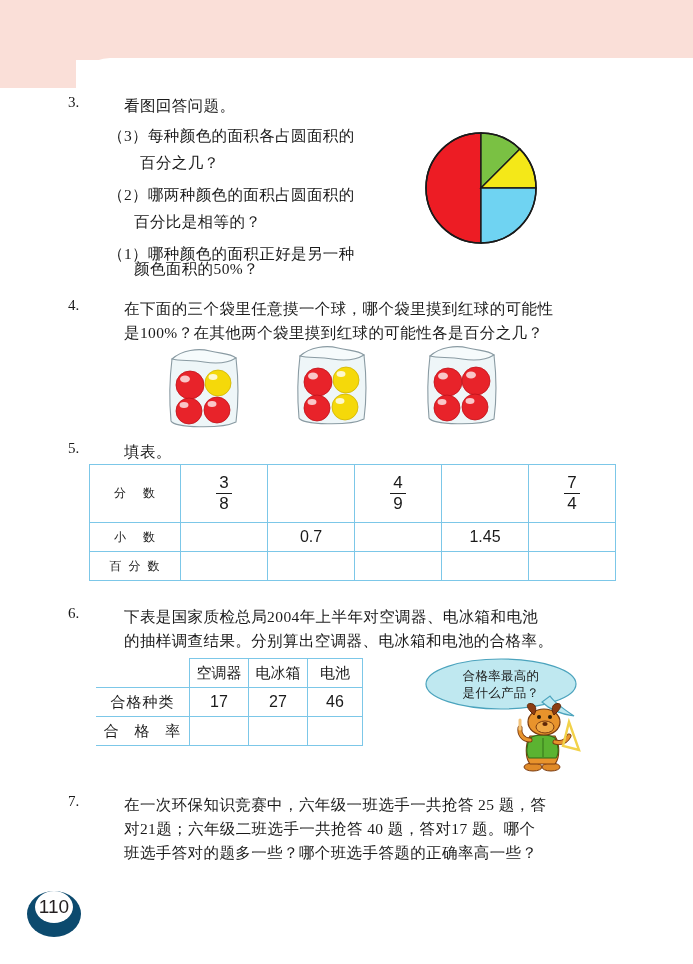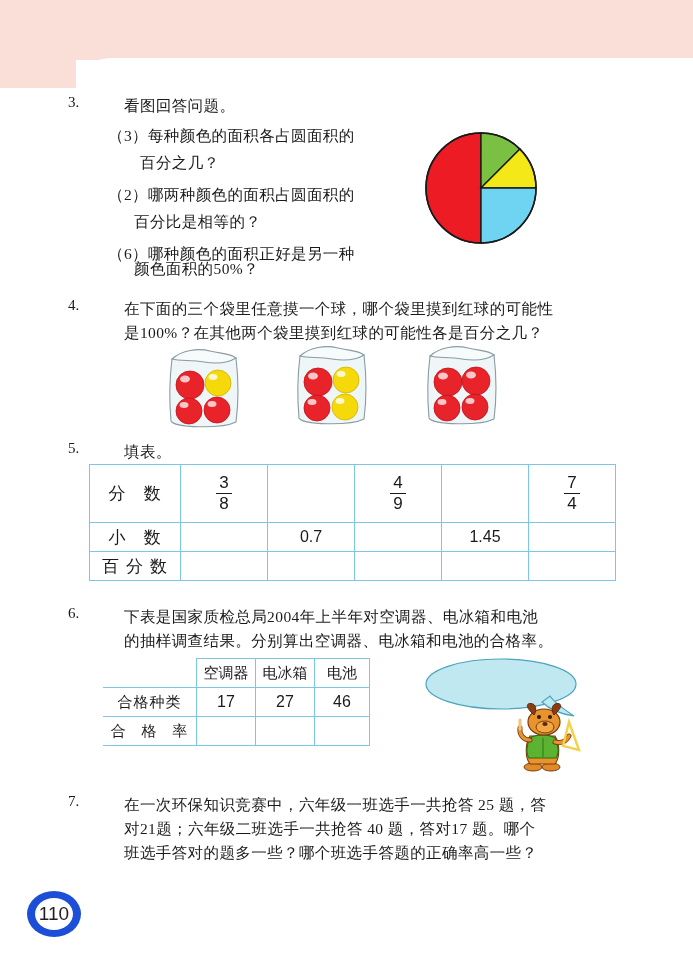--- a/index.html
+++ b/index.html
@@ -33,23 +33,23 @@
     position: absolute;
     left: 0; top: 58px;
     width: 76px; height: 30px;
     background: #fadfd8;
   }
   #page-number-badge {
     position: absolute;
     left: 27px; top: 891px;
     width: 54px; height: 46px;
     border-radius: 50%;
-    background: #1d4ed8;
+    background: #0c4a6e;
     display: flex;
-    align-items: center;
+    align-items: flex-start;
     justify-content: center;
   }
   #page-number-badge .pn-inner {
     width: 38px; height: 32px;
     border-radius: 50%;
     background: #ffffff;
     display: flex;
     align-items: center;
     justify-content: center;
     font-family: "Liberation Sans", sans-serif;
@@ -112,42 +112,42 @@
   #table-fill td {
     border: 1px solid #7cc7e8;
     font-family: "Liberation Sans", sans-serif;
     font-size: 16px;
     color: #1a1a1a;
     text-align: center;
     vertical-align: middle;
   }
   #table-fill td.rowhead {
     font-family: "Liberation Serif", serif;
-    font-size: 17px;
+    font-size: 12px;
     width: 82px;
     letter-spacing: 7px;
     padding-left: 7px;
   }
   #table-fill td.datacell { width: 84px; }
   #table-fill tr.r1 td { height: 55px; }
   #table-fill tr.r2 td, #table-fill tr.r3 td { height: 26px; }
 
   .frac {
     display: inline-block;
     text-align: center;
     font-family: "Liberation Sans", sans-serif;
     font-size: 17px;
     line-height: 1.05;
   }
   .frac .num { display: block; padding: 0 3px 1px 3px; }
   .frac .bar { display: block; height: 1px; background: #1a1a1a; }
   .frac .den { display: block; padding: 1px 3px 0 3px; }
 
   #table-rate {
-    left: 103px; top: 658px;
+    left: 96px; top: 658px;
   }
   #table-rate td {
     border: 1px solid #7cc7e8;
     font-family: "Liberation Serif", serif;
     font-size: 15px;
     color: #1a1a1a;
     text-align: center;
     vertical-align: middle;
     height: 26px;
   }
@@ -206,21 +206,21 @@
 
 <div id="content">
 
   <div class="pnum" style="left:68px; top:94px;">3.</div>
   <div class="problem ptext" style="left:94px; top:92px;">看图回答问题。</div>
 
   <div class="sub" style="left:108px; top:122px;">（3）每种颜色的面积各占圆面积的</div>
   <div class="sub" style="left:134px; top:149px;margin-left:6px;">百分之几？</div>
   <div class="sub" style="left:108px; top:181px;">（2）哪两种颜色的面积占圆面积的</div>
   <div class="sub" style="left:134px; top:208px;">百分比是相等的？</div>
-  <div class="sub" style="left:108px; top:240px;">（6）哪种颜色的面积正好是另一种</div>
+  <div class="sub" style="left:108px; top:240px;">（1）哪种颜色的面积正好是另一种</div>
   <div class="sub" style="left:134px; top:255px;text-align:center;">颜色面积的50%？</div>
 
   <div id="pie-wrap">
     <svg width="114" height="114" viewBox="0 0 114 114">
 
       <path d="M57 57 L57 2 A55 55 0 1 0 57 112 Z" fill="#ed1c24" stroke="#1a1a1a" stroke-width="1.4"></path>
 
       <path d="M57 57 L57 2 A55 55 0 0 1 95.9 18.1 Z" fill="#7ac143" stroke="#1a1a1a" stroke-width="1.4"></path>
 
       <path d="M57 57 L95.9 18.1 A55 55 0 0 1 112 57 Z" fill="#f4e818" stroke="#1a1a1a" stroke-width="1.4"></path>
@@ -360,20 +360,24 @@
       <td class="num cellnum last"></td>
     </tr>
   </tbody>
     </table>
 
   <div id="bubble-wrap">
     <svg width="180" height="62" viewBox="0 0 180 62" style="position:absolute;left:0;top:0;">
       <ellipse cx="77" cy="26" rx="75" ry="25" fill="#bfe8f0" stroke="#4ba3bd" stroke-width="1.2"></ellipse>
       <path d="M118 44 C126 52 136 56 150 58 C138 50 130 44 126 38 Z" fill="#bfe8f0" stroke="#4ba3bd" stroke-width="1.2"></path>
     </svg>
+    <div id="bubble-text">
+      <div>合格率最高的</div>
+      <div>是什么产品？</div>
+    </div>
   </div>
 
   <div id="dog-wrap">
     <svg width="80" height="72" viewBox="0 0 80 72">
 
       <ellipse cx="30" cy="67" rx="9" ry="4" fill="#e08a28" stroke="#7a3b10" stroke-width="1"></ellipse>
       <ellipse cx="48" cy="67" rx="9" ry="4" fill="#e08a28" stroke="#7a3b10" stroke-width="1"></ellipse>
 
       <path d="M27 36 C22 44 22 58 27 64 L52 64 C57 58 57 44 52 36 Z" fill="#e8932c" stroke="#7a3b10" stroke-width="1.1"></path>
 

